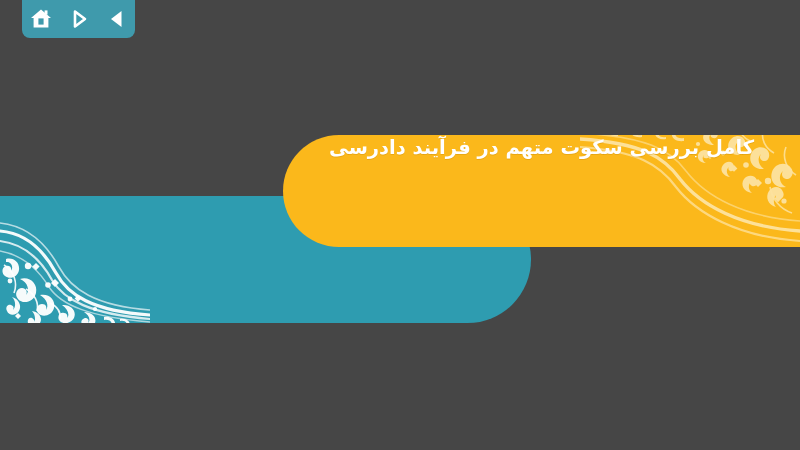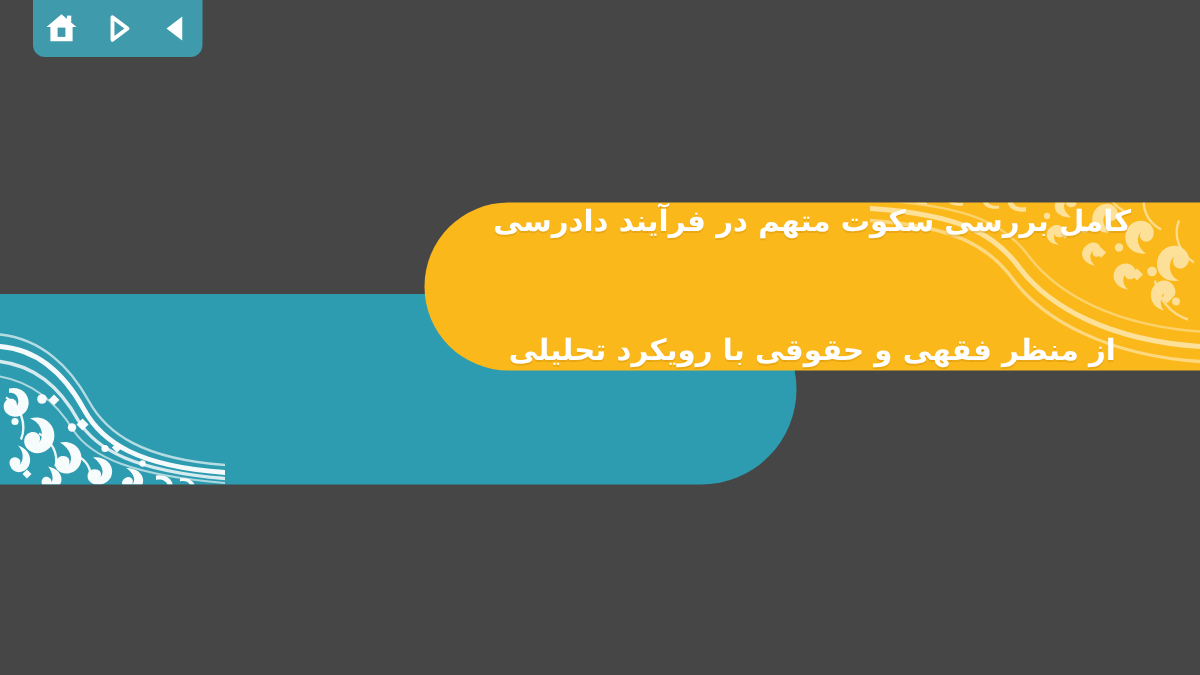--- a/index.html
+++ b/index.html
@@ -57,21 +57,21 @@
     width:220px;height:120px;
     pointer-events:none;
   }
 
   
   .title-wrap{
     position:absolute;left:283px;top:135px;
     width:517px;height:112px;
     z-index:30;
     display:flex;flex-direction:column;
-    align-items:center;justify-content:space-between;
+    align-items:center;justify-content:flex-start;
     gap:2px;
     pointer-events:none;
   }
   .title-line{
     color:#ffffff;
     font-size:19.5px;
     line-height:26px;
     font-weight:700;
     direction:rtl;
     text-align:center;
@@ -155,21 +155,20 @@
         <path d="M216 40 c-10 -6 -14 -18 -10 -28"></path>
         <path d="M194 18 c-9 -5 -13 -14 -11 -22"></path>
         <path d="M170 6 c-8 -4 -11 -10 -10 -16"></path>
         <path d="M212 78 c-12 -4 -20 -14 -22 -26"></path>
       </g>
     </svg>
   </div>
 
   <div class="title-wrap">
     <div class="title-line">کامل بررسی سکوت متهم در فرآیند دادرسی</div>
-    <div class="title-line">از منظر فقهی و حقوقی با رویکرد تحلیلی</div>
   </div>
 
   <div class="navbar">
 
     <div class="navbtn">
       <svg width="22" height="22" viewBox="0 0 22 22">
         <path d="M15.5 3 L15.5 19 L5 11 Z" fill="#FFFFFF"></path>
       </svg>
     </div>
 

